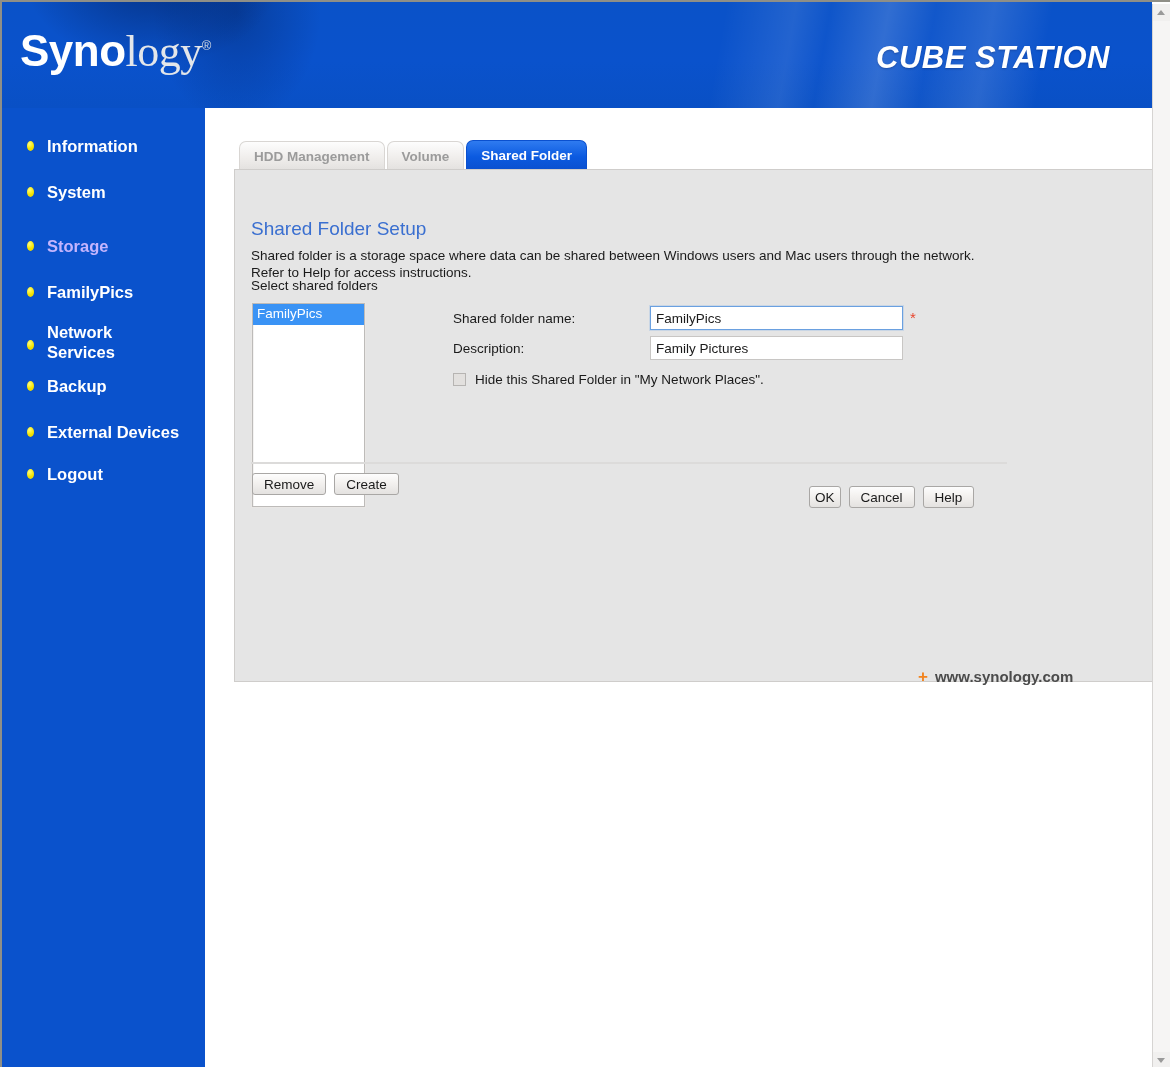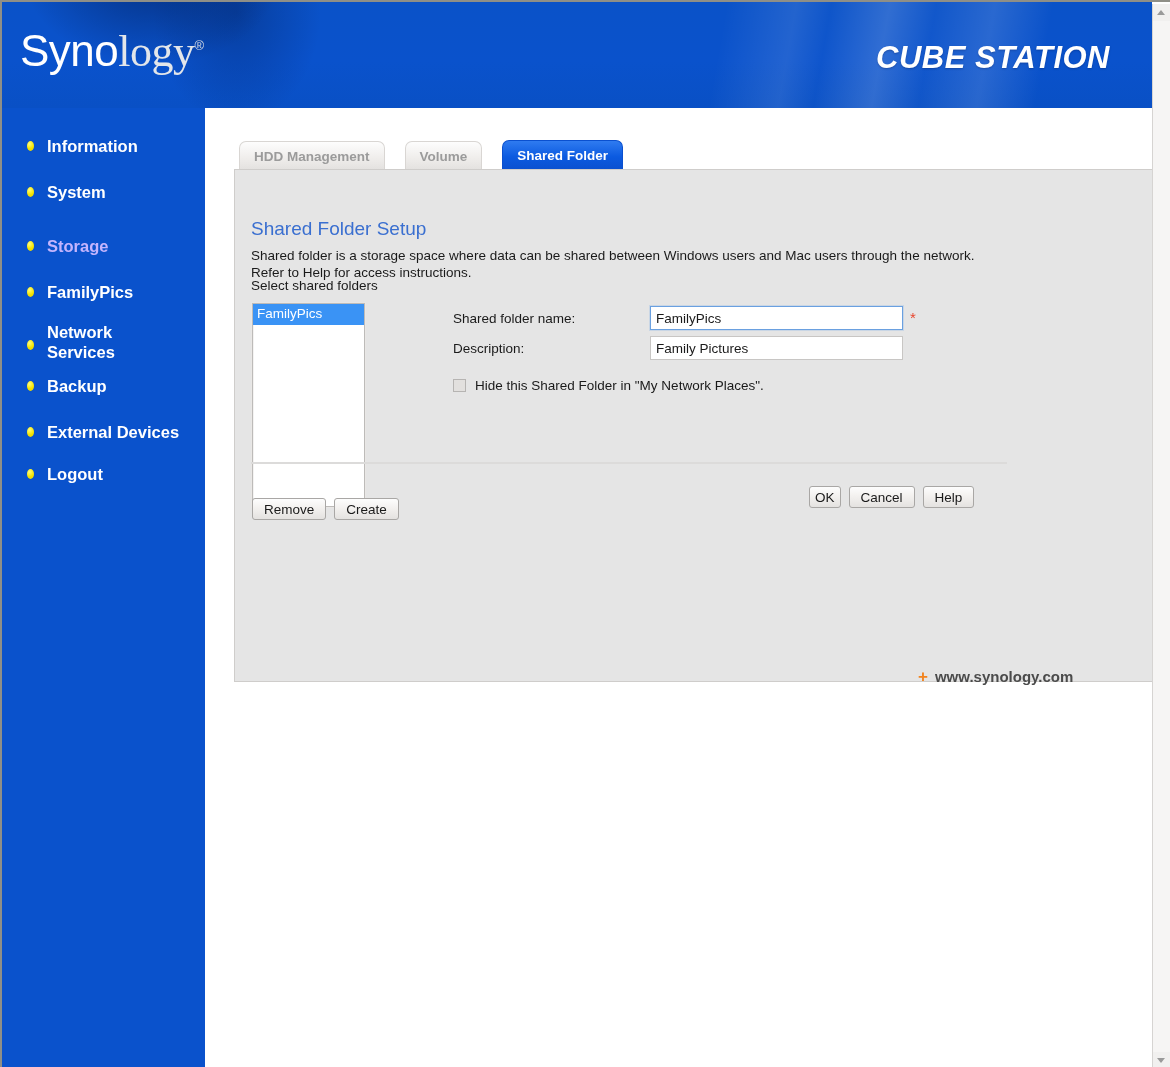--- a/index.html
+++ b/index.html
@@ -87,21 +87,21 @@
     position: absolute;
     left: 18px; top: 27px;
     font-size: 44px;
     line-height: 1;
     letter-spacing: -0.5px;
     white-space: nowrap;
     color: #ffffff;
   }
   #logo .syno {
     font-family: "Liberation Sans", sans-serif;
-    font-weight: normal;
+    font-weight: bold;
     color: #ffffff;
   }
   #logo .logy {
     font-family: "Liberation Serif", serif;
     font-weight: normal;
     font-style: normal;
     color: #e3e6ea;
   }
   #logo .reg {
     font-size: 13px;
@@ -165,21 +165,21 @@
     background: #ffffff;
   }
 
   
   #tabbar {
     position: absolute;
     left: 34px; top: 32px;
     height: 30px;
     display: flex;
     align-items: flex-end;
-    gap: 20px;
+    gap: 2px;
   }
   .tab {
     height: 29px;
     display: flex;
     align-items: center;
     padding: 0 14px;
     font-size: 13.5px;
     font-weight: bold;
     border-radius: 7px 7px 0 0;
     box-sizing: border-box;
@@ -291,21 +291,21 @@
   .required-star {
     margin-left: 7px;
     color: #e8452c;
     font-size: 15px;
     line-height: 10px;
   }
 
   
   #row-check {
     position: absolute;
-    left: 218px; top: 208px;
+    left: 218px; top: 202px;
     display: flex;
     align-items: center;
   }
   .cbox {
     width: 13px; height: 13px;
     box-sizing: border-box;
     background: #e2e0de;
     border: 1px solid #b6b4b2;
     flex: none;
   }
@@ -320,21 +320,21 @@
   #separator {
     position: absolute;
     left: 16px; top: 292px;
     width: 756px;
     height: 2px;
     background: linear-gradient(180deg, #ffffff 0%, #b9b7b5 50%, #ffffff 100%);
   }
 
   
   .btn-row { position: absolute; display: flex; align-items: center; gap: 8px; }
-  #btn-row-left  { left: 17px; top: 328px; }
+  #btn-row-left  { left: 17px; top: 303px; }
   #btn-row-right { left: 574px; top: 316px; }
   .btn {
     box-sizing: border-box;
     height: 22px;
     min-width: 22px;
     padding: 0 11px;
     font-family: "Liberation Sans", sans-serif;
     font-size: 13.5px;
     color: #1a1a1a;
     background: linear-gradient(180deg, #fdfdfd 0%, #f3f1ef 45%, #e4e2e0 100%);

